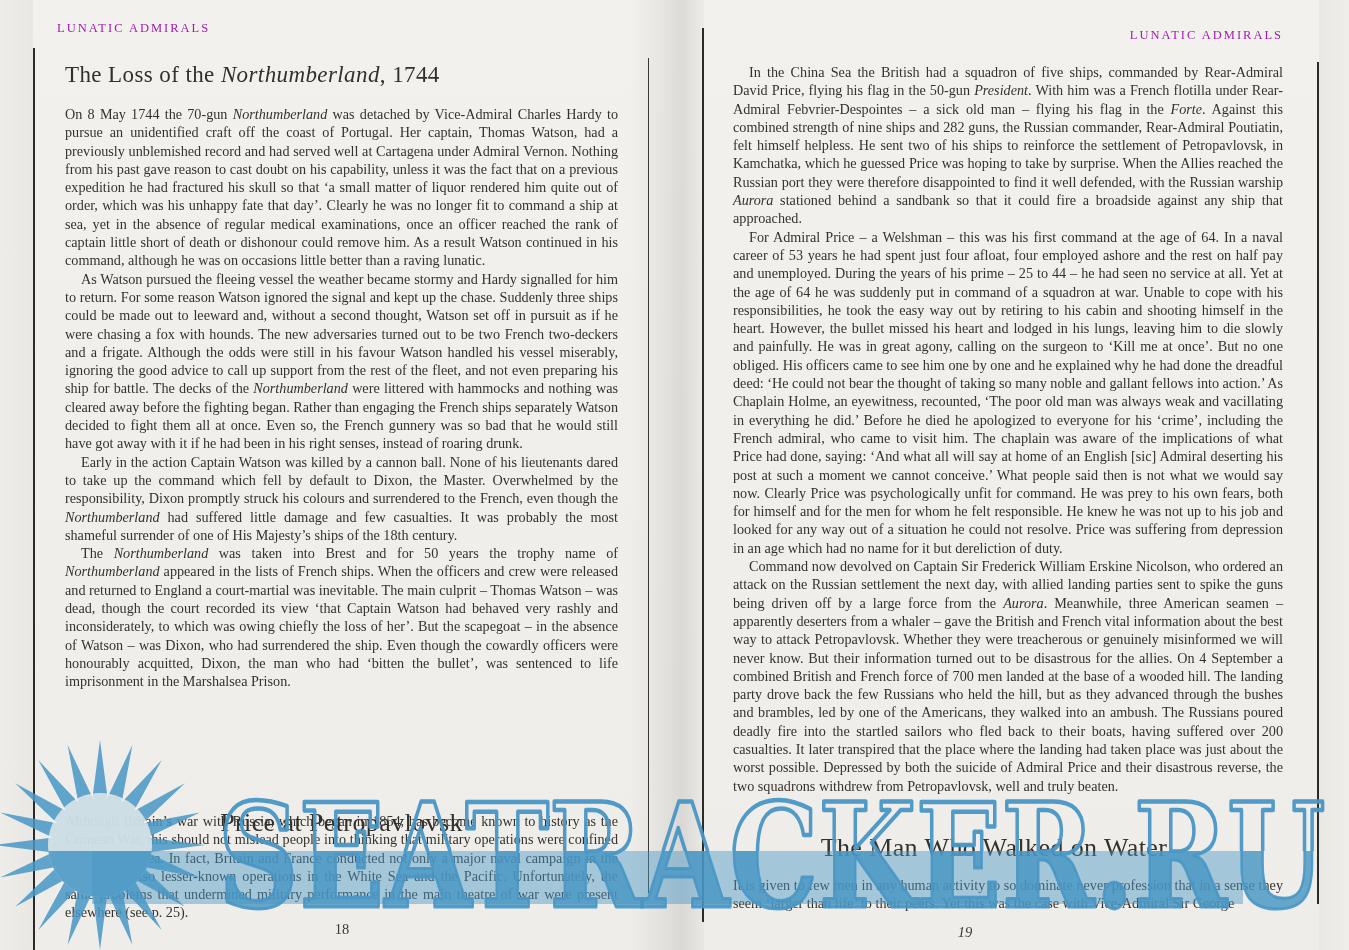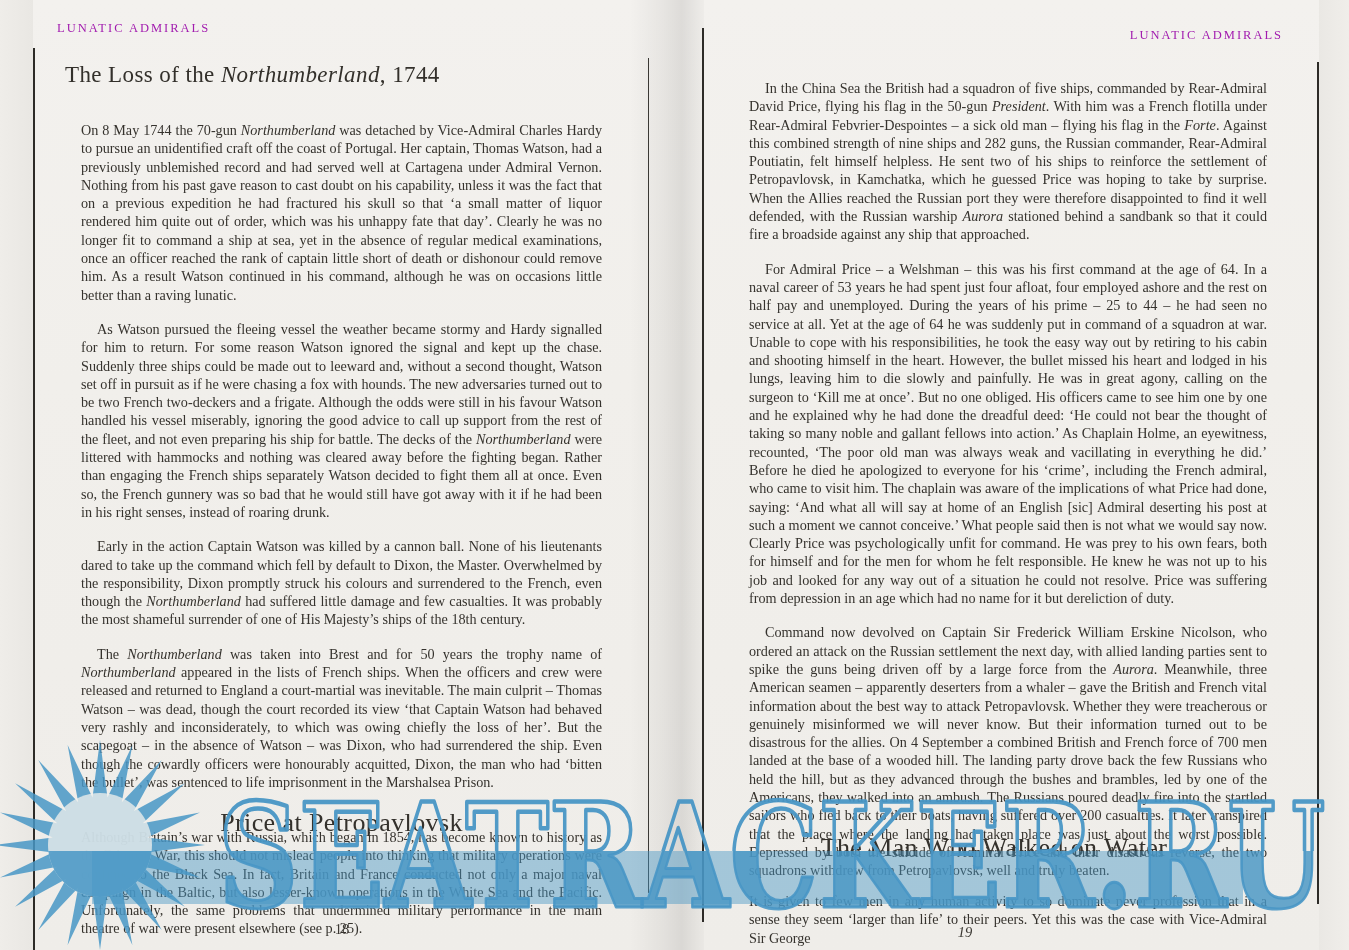--- a/index.html
+++ b/index.html
@@ -28,21 +28,21 @@
     font-size:23px;color:#33302b;letter-spacing:0.4px;white-space:nowrap;}
   .section-heading{position:absolute;text-align:center;font-size:26px;color:#34312c;letter-spacing:0.4px;}
   .sh-left{left:65px;top:762px;width:553px;margin-top:46px;}
   .sh-right{left:699px;top:833px;width:550px;padding-left:20px;}
 
   .textcol{position:absolute;font-size:14.2px;line-height:18.3px;text-align:justify;}
   .tc-left-main{left:65px;top:105px;width:553px;}
   .tc-left-sec{left:65px;top:812px;width:553px;}
   .tc-right-main{left:733px;top:63px;width:550px;}
   .tc-right-sec{left:733px;top:876px;width:550px;}
-  .textcol p{margin:16px;padding:0;}
+  .textcol p{margin:0;padding:0;}
   .textcol p.indent{text-indent:16px;}
 
   .page-number{position:absolute;font-size:14.5px;color:#3b3833;}
   .pn-left{left:330px;top:921px;width:24px;text-align:center;}
   .pn-right{left:953px;top:924px;width:24px;text-align:center;font-style:italic;}
 
   .watermark{position:absolute;left:0;top:0;pointer-events:none;}
   .wm-text{font-family:"DejaVu Serif",serif;font-weight:bold;font-size:145px;}
   .wm-above{fill:none;stroke:rgba(72,150,197,0.95);stroke-width:4.5;stroke-linejoin:round;}
   .wm-below{fill:rgba(72,150,197,0.82);stroke:rgba(72,150,197,0.9);stroke-width:3;stroke-linejoin:round;}

